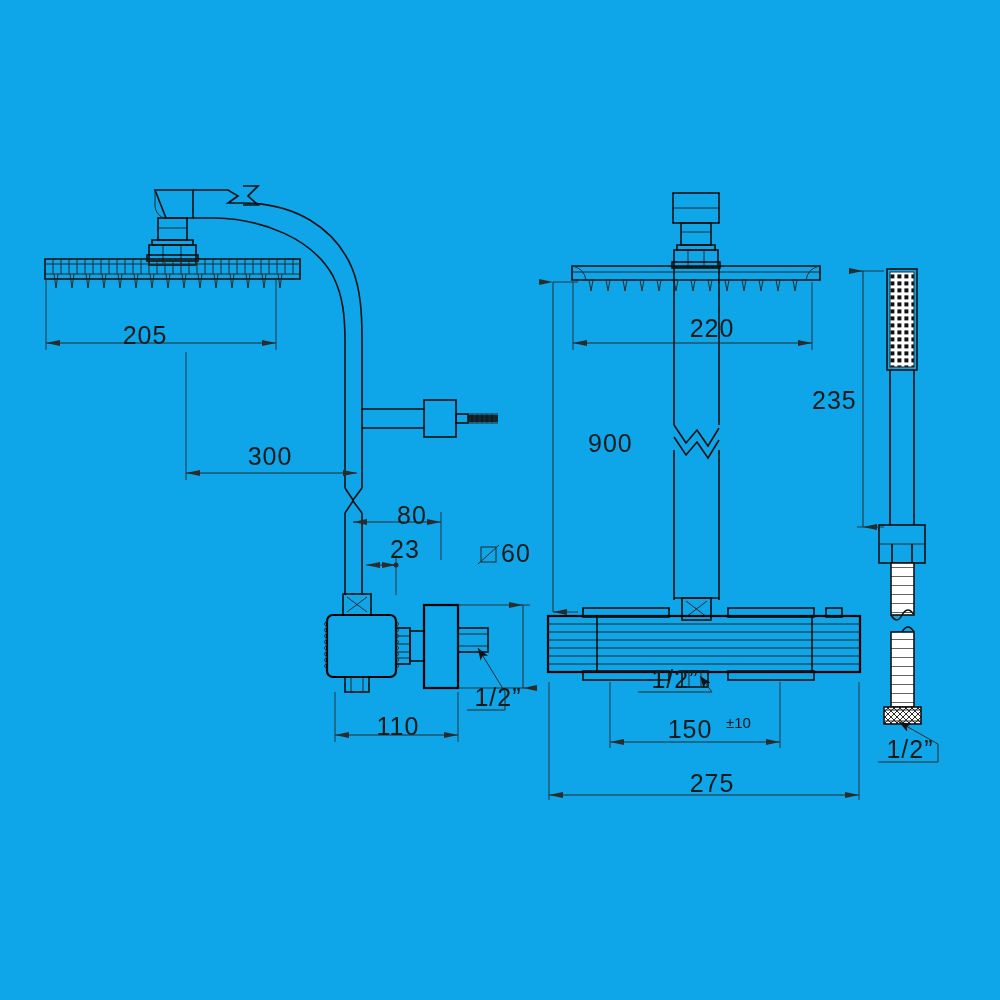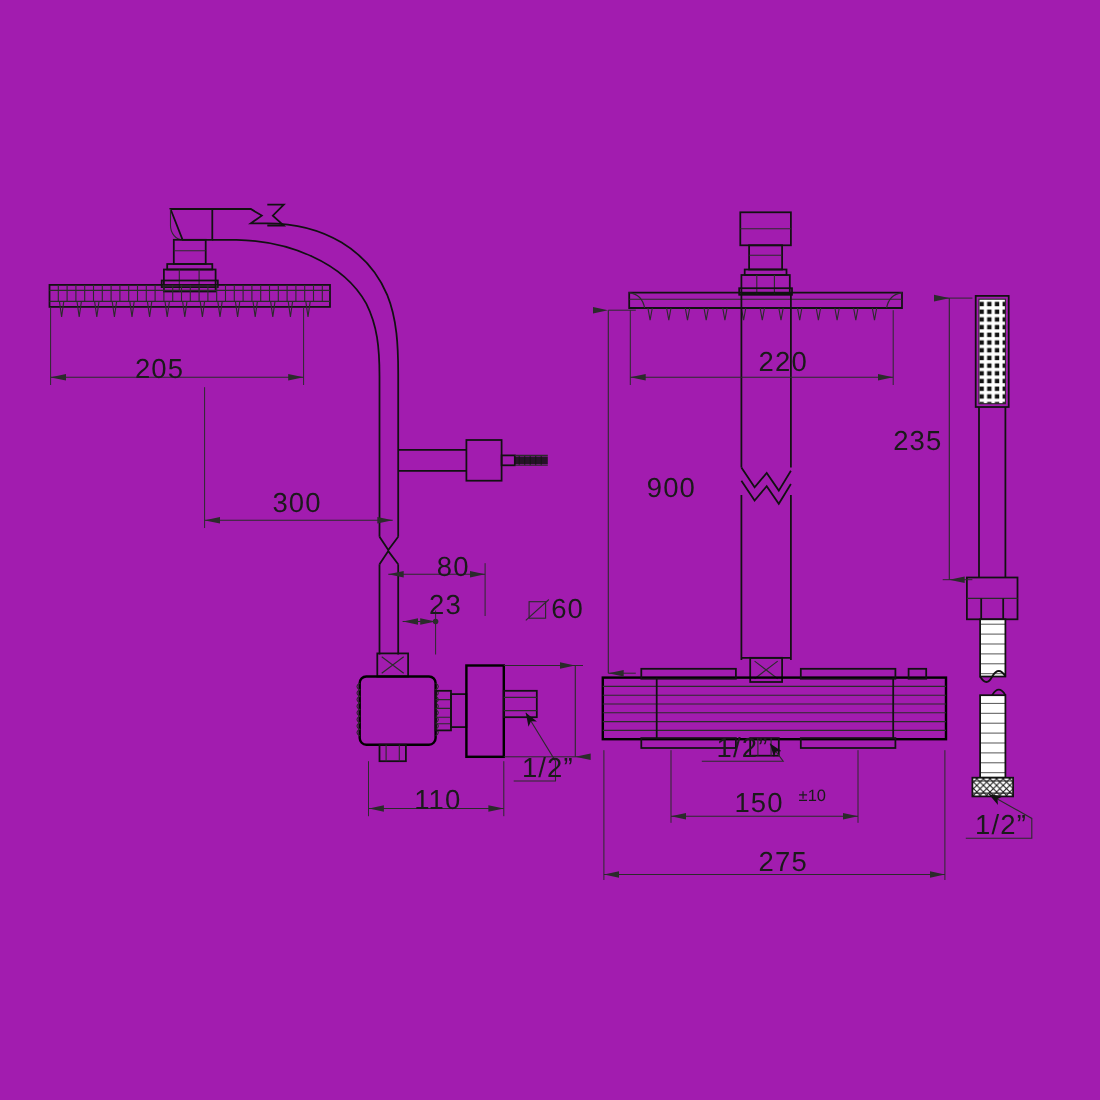--- a/index.html
+++ b/index.html
@@ -10,21 +10,21 @@
   body {
     width: 1000px;
     height: 1000px;
     font-family: "Liberation Sans", sans-serif;
     overflow: hidden;
   }
   #sheet {
     position: relative;
     width: 1000px;
     height: 1000px;
-    background: #a21caf;
+    background: #0ea5e9;
     text-align: right;
   }
   svg#drawing {
     display: block;
     width: 1000px;
     height: 1000px;
   }
   .dimtext {
     font-family: "Liberation Sans", sans-serif;
     font-size: 25px;

